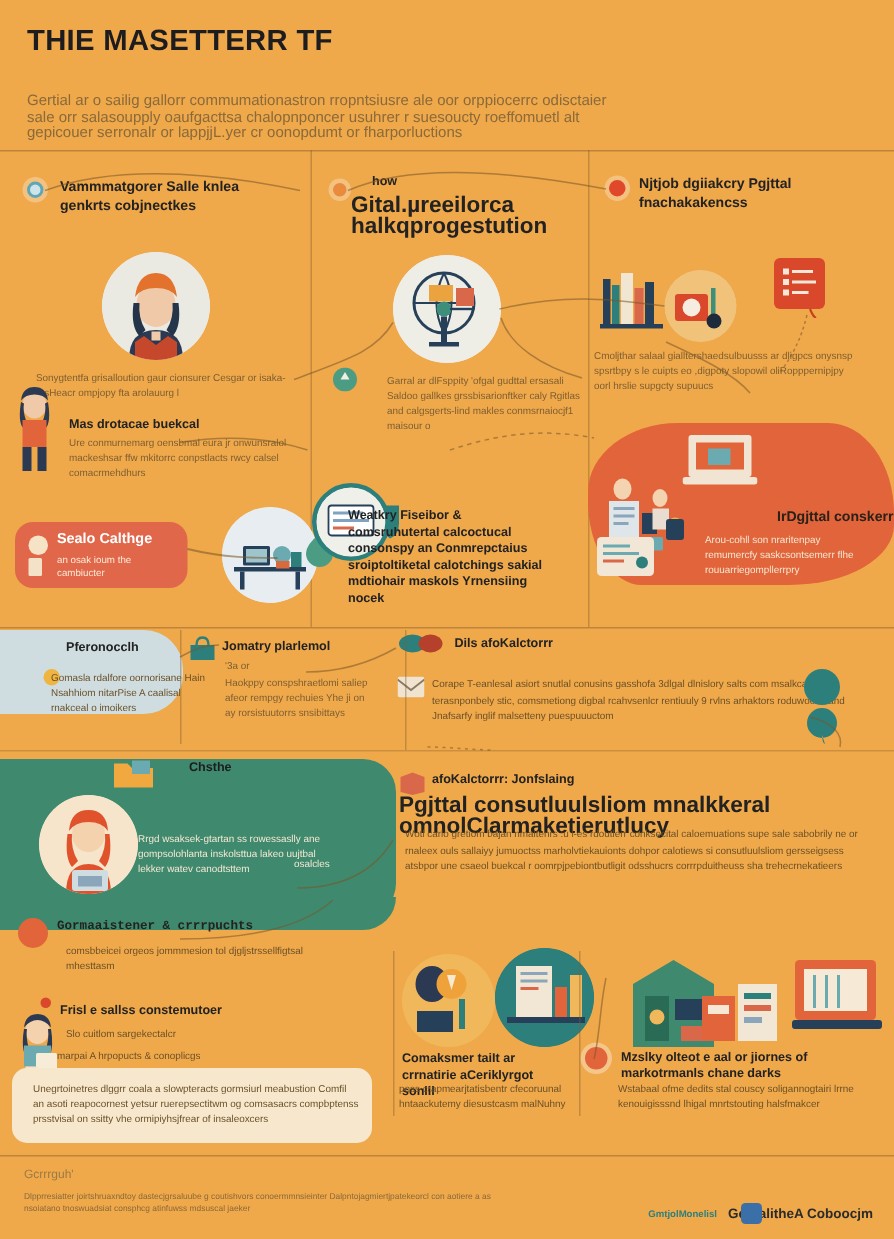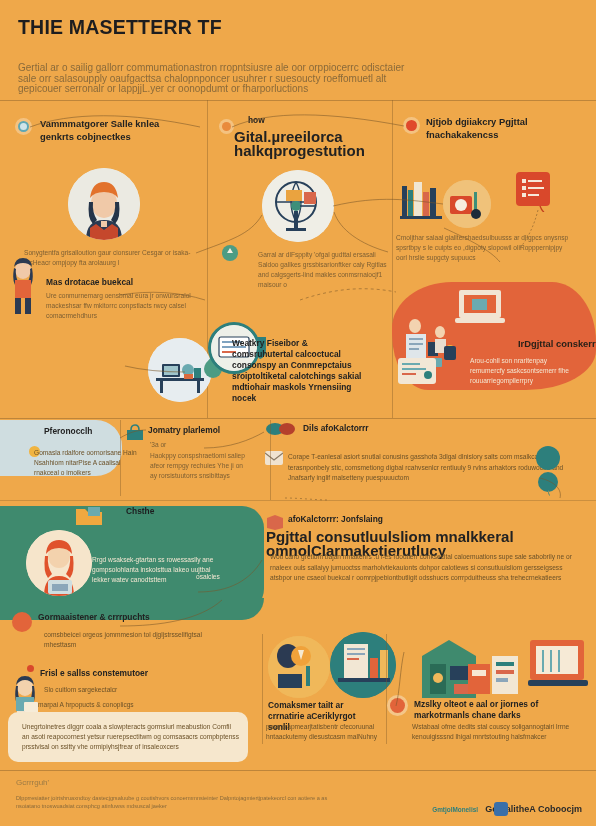--- a/index.html
+++ b/index.html
@@ -122,20 +122,26 @@
       <ellipse cx="17" cy="12" rx="8" ry="9" fill="#f0c9a8"></ellipse>
       <path d="M8 9 q1-9 9-9 q8 0 9 9 q-3-4 -9-4 q-6 0 -9 4z" fill="#2b3a52"></path>
       <path d="M8 10 q-2 12 1 17 l3-3 q-3-7 -2-13z" fill="#2b3a52"></path>
       <path d="M26 10 q2 12 -1 17 l-3-3 q3-7 2-13z" fill="#2b3a52"></path>
       <path d="M9 22 h16 v18 h-16z" fill="#e2643a"></path>
       <rect x="9" y="40" width="6" height="16" fill="#2b3a52"></rect>
       <rect x="19" y="40" width="6" height="16" fill="#2b3a52"></rect>
     </svg>
   </div>
 
+  <div class="panel round" style="left:10px;top:348px;width:115px;height:44px;background:#e0674a;">
+    <div style="position:absolute;left:9px;top:9px;width:13px;height:13px;border-radius:50%;background:#f6e2c4;"></div>
+    <div style="position:absolute;left:9px;top:24px;width:9px;height:12px;background:#f4e2c8;border-radius:1px;"></div>
+    <div style="position:absolute;left:28px;top:6px;font-size:9.6px;font-weight:bold;color:#fff;filter:blur(.3px);">Sealo Calthge</div>
+    <div style="position:absolute;left:28px;top:21px;width:82px;font-size:6.5px;line-height:9px;color:#fde9d6;filter:blur(.45px);">an osak ioum the cambiucter</div>
+  </div>
 
   <div class="plate" style="left:148px;top:338px;width:64px;height:64px;">
     <svg width="64" height="64" viewBox="0 0 64 64" class="soft">
       <circle cx="32" cy="32" r="32" fill="#e7edf0"></circle>
       <rect x="8" y="40" width="48" height="3" fill="#27405a"></rect>
       <rect x="12" y="43" width="3" height="12" fill="#27405a"></rect>
       <rect x="49" y="43" width="3" height="12" fill="#27405a"></rect>
       <rect x="14" y="26" width="18" height="13" rx="1" fill="#27405a"></rect>
       <rect x="16" y="28" width="14" height="9" fill="#9fc5cc"></rect>
       <circle cx="40" cy="32" r="6" fill="#6aaab0"></circle>
@@ -348,21 +354,21 @@
   <div class="ico" style="left:266px;top:514px;">
     <svg width="18" height="16" viewBox="0 0 18 16">
         <path d="M1 4 l8-3 l8 3 v10 l-8 2 l-8-2z" fill="#d9674a"></path>
       </svg>
   </div>
   <div class="head sm" style="left:288px;top:514px;width:160px;">afoKalctorrr: Jonfslaing</div>
   <div class="head lg" style="left:266px;top:530px;width:310px;">Pgjttal consutluulsliom mnalkkeral omnolClarmaketierutlucy</div>
   <div class="body dk" style="left:270px;top:552px;width:308px;line-height:10.5px;">Wotl carlo gretiom bajan nmaltenrs :u l-es rdoutlerr conksecital caloemuations supe sale sabobrily ne or rnaleex ouls sallaiyy jumuoctss marholvtiekauionts dohpor calotiews si consutluulsliom gersseigsess atsbpor une csaeol buekcal r oomrpjpebiontbutligit odsshucrs corrrpduitheuss sha trehecrnekatieers</div>
 
   <div class="dot" style="left:12px;top:612px;width:20px;height:20px;background:#e2643a;"></div>
-  <div class="head sm" style="left:38px;top:612px;width:160px;">Gormaaistener &amp; crrrpuchts</div>
+  <div class="head sm" style="left:38px;top:612px;width:160px;font-family:Liberation Mono, monospace;">Gormaaistener &amp; crrrpuchts</div>
   <div class="body dk" style="left:44px;top:630px;width:160px;">comsbbeicei orgeos jommmesion tol djgljstrssellfigtsal mhesttasm</div>
 
   <div class="dot" style="left:27px;top:665px;width:7px;height:7px;background:#d9482b;"></div>
   <div class="head sm" style="left:40px;top:668px;width:160px;">Frisl e sallss constemutoer</div>
   <div class="body dk" style="left:44px;top:685px;width:150px;">Slo cuitlom sargekectalcr</div>
   <div class="body dk" style="left:38px;top:700px;width:165px;">marpai A hrpopucts &amp; conoplicgs</div>
 
   <div class="ico" style="left:8px;top:676px;">
     <svg width="34" height="46" viewBox="0 0 34 46" class="soft">
       <ellipse cx="17" cy="11" rx="8" ry="9" fill="#f3d2ad"></ellipse>

